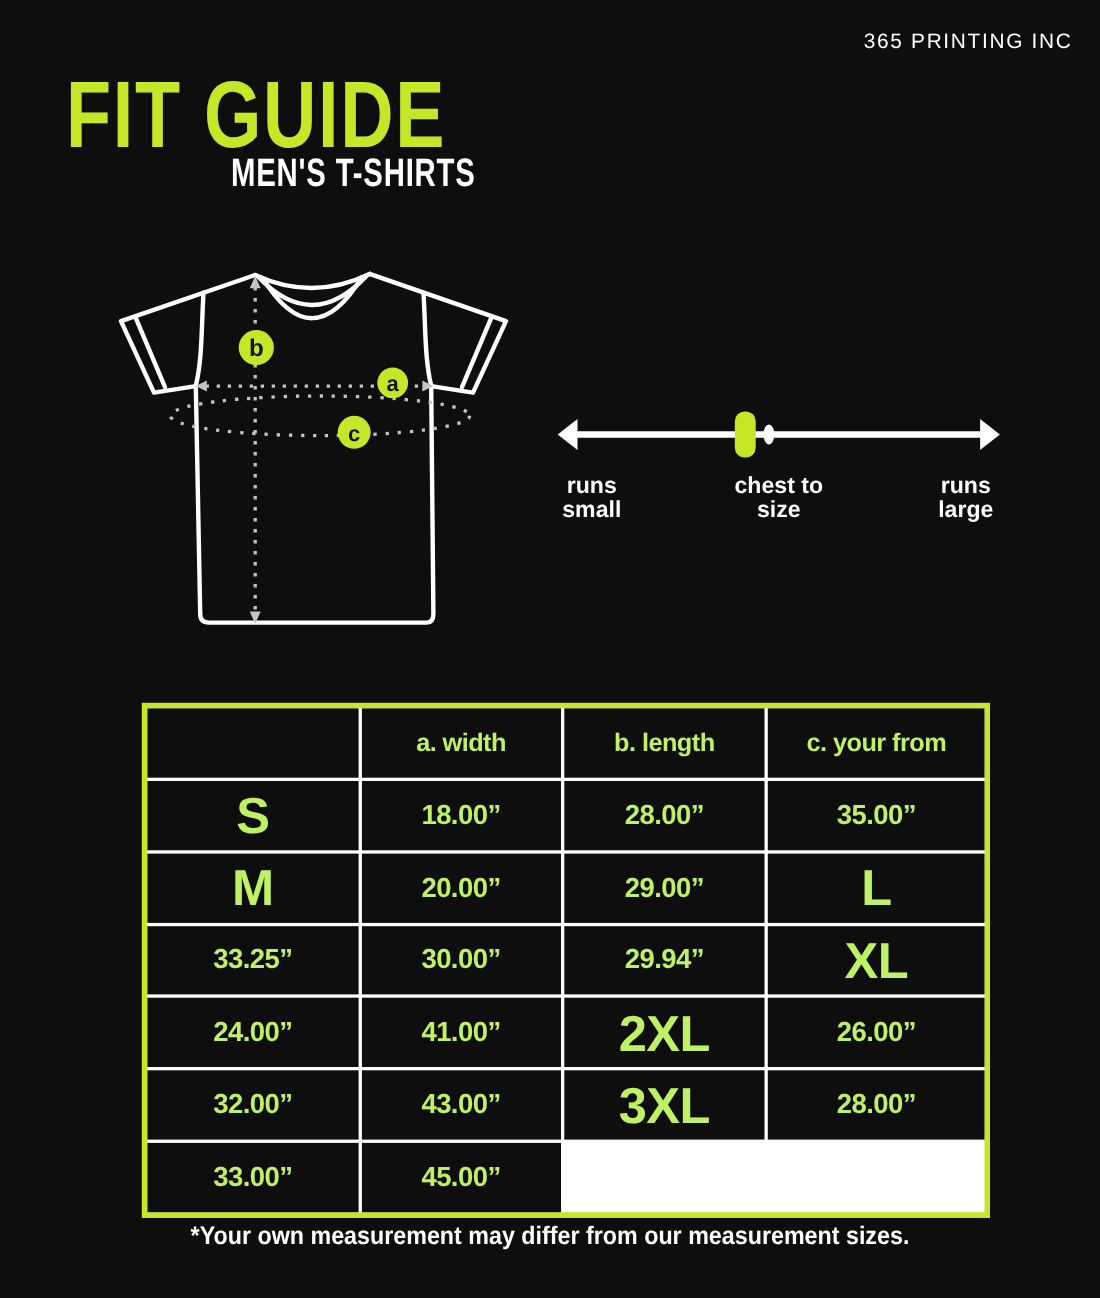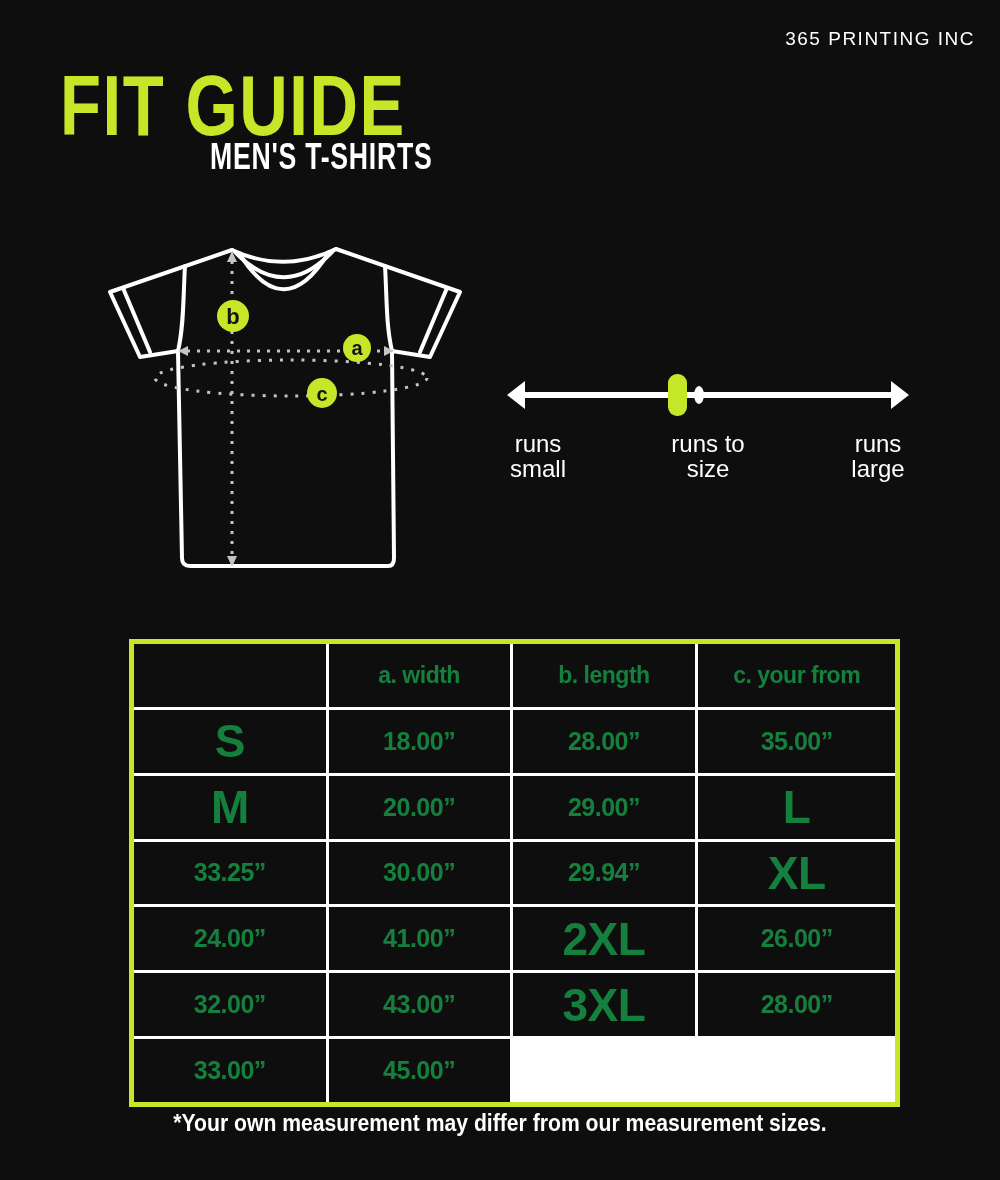--- a/index.html
+++ b/index.html
@@ -21,37 +21,37 @@
   .subtitle{
     position:absolute;left:210px;top:139px;font-size:36px;font-weight:bold;
     color:#fff;line-height:1;letter-spacing:1px;transform:scaleX(0.74);
     transform-origin:left top;white-space:nowrap;
   }
   
   .shirt-svg{position:absolute;left:80px;top:220px;width:420px;height:380px;}
   .scale-svg{position:absolute;left:505px;top:352px;width:410px;height:86px;}
   .scale-labels{position:absolute;left:505px;top:431px;width:410px;height:50px;}
   .scale-label{
-    position:absolute;width:116px;text-align:center;font-size:24px;
-    font-weight:normal;line-height:1.05;color:#fff;
+    position:absolute;width:116px;text-align:center;font-size:21px;
+    font-weight:bold;line-height:1.05;color:#fff;
   }
   .scale-label span{display:block;}
   .lbl-small{left:-25px;}
   .lbl-true{left:145px;}
   .lbl-large{left:315px;}
   
   .size-table{
     position:absolute;left:129px;top:639px;width:771px;height:468px;
     box-sizing:border-box;border:5px solid #c5e727;background:#ffffff;
     display:grid;grid-template-columns:194fr 183fr 185fr 199fr;
     grid-template-rows:repeat(7,1fr);gap:3px;
   }
   .cell{
     background:#0e0e0e;display:flex;align-items:center;justify-content:center;
-    color:#15803d;font-weight:bold;letter-spacing:-0.5px;
+    color:#bef264;font-weight:bold;letter-spacing:-0.5px;
   }
   .cell.head{font-size:23px;}
   .cell.size{font-size:46px;}
   .cell.val{font-size:25px;}
   
   .footnote{
     position:absolute;left:0;top:1110px;width:1000px;text-align:center;
     font-size:23px;font-weight:bold;color:#fff;transform:scaleX(0.92);
     transform-origin:center top;white-space:nowrap;
   }
@@ -107,21 +107,21 @@
     <rect x="163" y="22" width="19" height="42" rx="9" fill="#c5e727"></rect>
     <ellipse cx="194" cy="43" rx="5" ry="9" fill="#ffffff"></ellipse>
   </svg>
 
   <div class="scale-labels">
     <div class="scale-label lbl-small">
       <span>runs</span>
       <span>small</span>
     </div>
     <div class="scale-label lbl-true">
-      <span>runs to</span>
+      <span>chest to</span>
       <span>size</span>
     </div>
     <div class="scale-label lbl-large">
       <span>runs</span>
       <span>large</span>
     </div>
   </div>
 
   <div class="size-table">
     <div class="cell head"></div>

